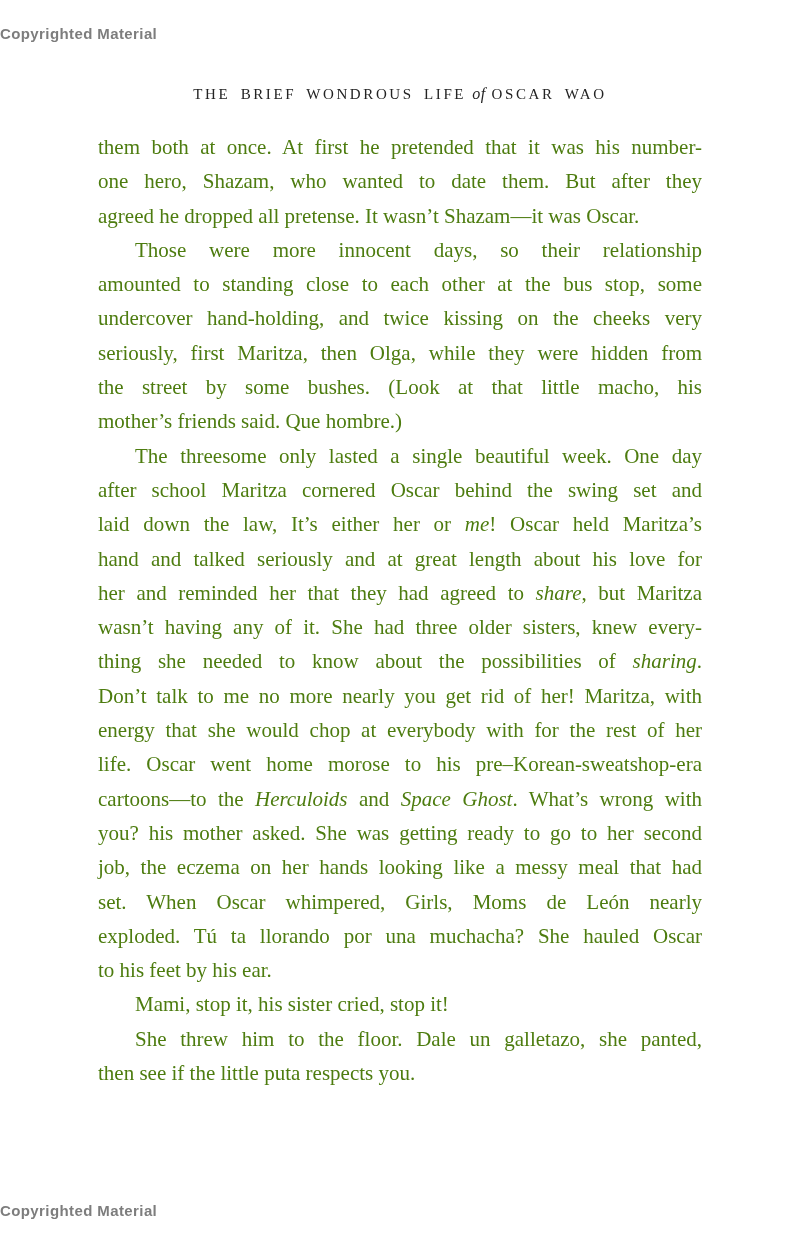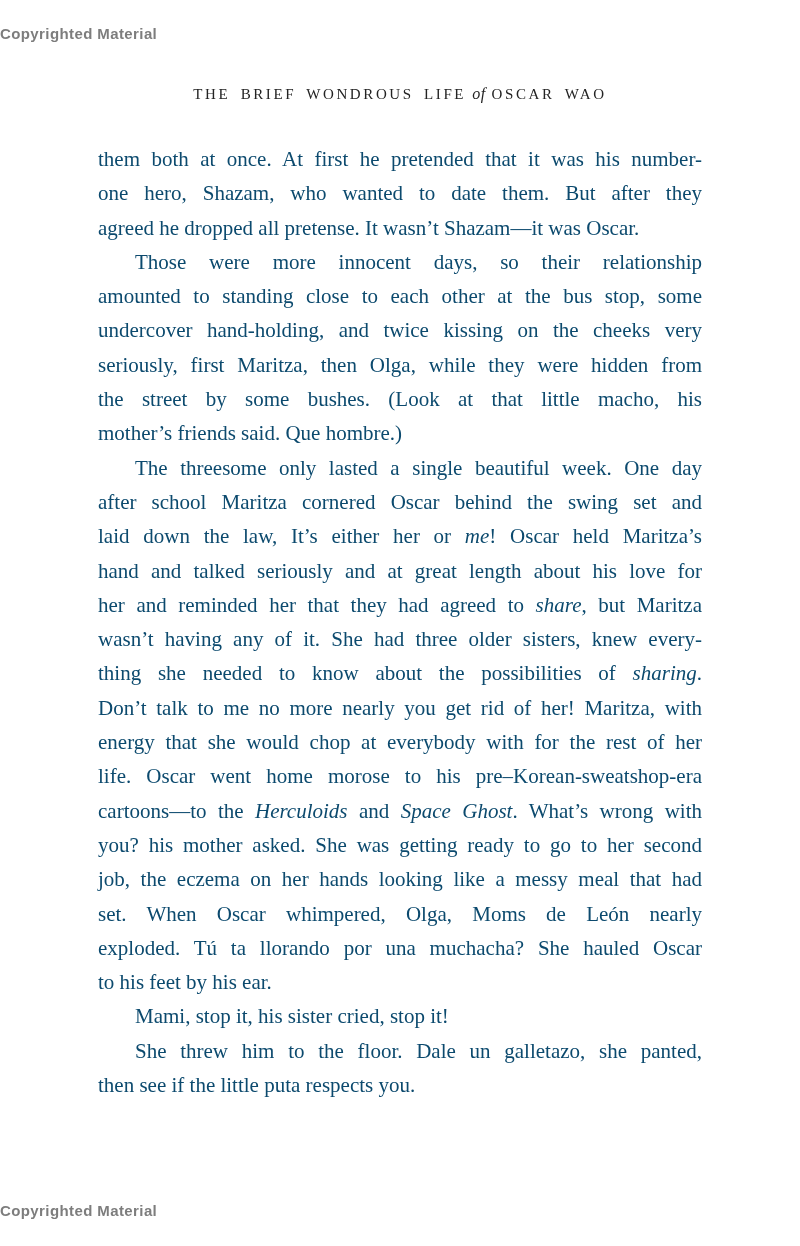--- a/index.html
+++ b/index.html
@@ -44,26 +44,26 @@
   .running-header .of {
     font-style: italic;
     font-size: 16px;
     letter-spacing: 0.5px;
     margin: 0 6px;
     text-transform: none;
   }
   .page-body {
     position: absolute;
     left: 98px;
-    top: 142px;
+    top: 130px;
     width: 604px;
     font-family: "Liberation Serif", serif;
     font-size: 21px;
     line-height: 34.3px;
-    color: #0c4a6e;
+    color: #4d7c0f;
   }
   .line {
     text-align: justify;
     text-align-last: justify;
     height: 34.3px;
     overflow: visible;
   }
   .line.end {
     text-align-last: left;
   }
@@ -99,21 +99,21 @@
       <div class="line"><span>hand and talked seriously and at great length about his love for</span></div>
       <div class="line"><span>her and reminded her that they had agreed to </span><i>share</i><span>, but Maritza</span></div>
       <div class="line"><span>wasn’t having any of it. She had three older sisters, knew every-</span></div>
       <div class="line"><span>thing she needed to know about the possibilities of </span><i>sharing</i><span>.</span></div>
       <div class="line"><span>Don’t talk to me no more nearly you get rid of her! Maritza, with</span></div>
       <div class="line"><span>energy that she would chop at everybody with for the rest of her</span></div>
       <div class="line"><span>life. Oscar went home morose to his pre–Korean-sweatshop-era</span></div>
       <div class="line"><span>cartoons—to the </span><i>Herculoids</i><span> and </span><i>Space Ghost</i><span>. What’s wrong with</span></div>
       <div class="line"><span>you? his mother asked. She was getting ready to go to her second</span></div>
       <div class="line"><span>job, the eczema on her hands looking like a messy meal that had</span></div>
-      <div class="line"><span>set. When Oscar whimpered, Olga, Moms de León nearly</span></div>
+      <div class="line"><span>set. When Oscar whimpered, Girls, Moms de León nearly</span></div>
       <div class="line"><span>exploded. Tú ta llorando por una muchacha? She hauled Oscar</span></div>
       <div class="line end"><span>to his feet by his ear.</span></div>
       <div class="line indent end"><span>Mami, stop it, his sister cried, stop it!</span></div>
       <div class="line indent"><span>She threw him to the floor. Dale un galletazo, she panted,</span></div>
       <div class="line end"><span>then see if the little puta respects you.</span></div>
     </div>
 
   <div class="copyright-notice copyright-bottom">Copyrighted Material</div>
 
 </div>

